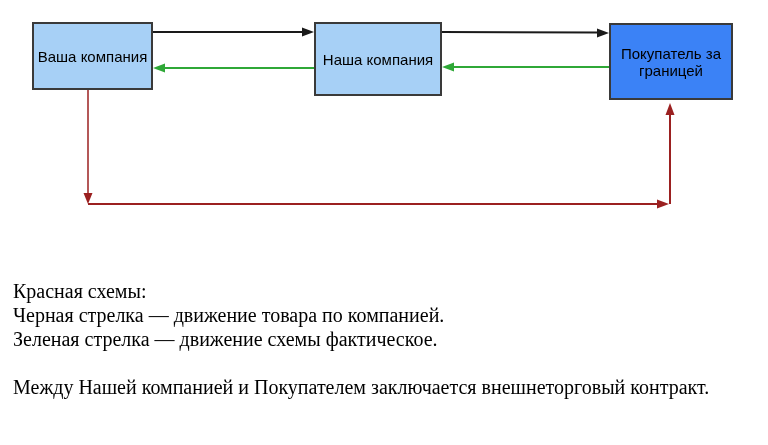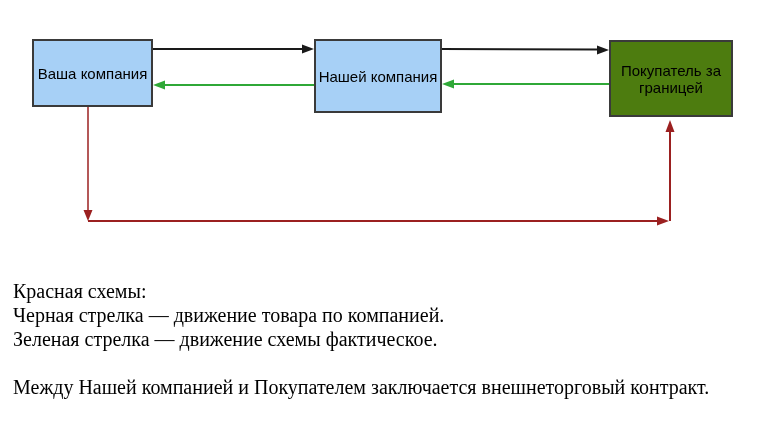--- a/index.html
+++ b/index.html
@@ -1,18 +1,18 @@
 <!DOCTYPE html>
 <html><head>
 <meta charset="utf-8">
 <style>
   html,body{margin:0;padding:0;background:#fff;}
   .screen{position:relative;width:768px;height:445px;background:#ffffff;overflow:hidden;
           font-family:"Liberation Sans",sans-serif;}
-  .diagram{position:absolute;left:0;top:17px;width:768px;height:230px;}
+  .diagram{position:absolute;left:0;top:0;width:768px;height:230px;}
   .arrow-layer{position:absolute;left:0;top:0;}
   .node{position:absolute;box-sizing:border-box;border:2px solid #3a3a3a;
         display:flex;align-items:center;justify-content:center;text-align:center;
         font-size:15px;color:#000;line-height:17px;padding:2px;}
   .node-your{left:32px;top:22px;width:121px;height:68px;}
   .node-our{left:314px;top:22px;width:128px;height:74px;}
   .node-buyer{left:609px;top:23px;width:124px;height:77px;}
   .desc{position:absolute;left:13px;top:279px;width:750px;
         font-family:"Liberation Serif",serif;font-size:20px;line-height:24px;color:#000;}
   .desc div{white-space:nowrap;}
@@ -43,24 +43,24 @@
       <polygon points="669,204 657,199.5 657,208.5" fill="#9B2020"></polygon>
       <line x1="670" y1="204" x2="670" y2="114" stroke-width="2" stroke="#9B2020"></line>
       <polygon points="670,103 665.5,115 674.5,115" fill="#9B2020"></polygon>
     </svg>
 
     <div class="node node-your" style="background-color: rgb(167, 208, 246); border-color: rgb(58, 58, 58);">
       <span>Ваша компания</span>
     </div>
 
     <div class="node node-our" style="background-color: rgb(167, 208, 246); border-color: rgb(58, 58, 58);">
-      <span>Нашей компания</span>
+      <span>Наша компания</span>
     </div>
 
-    <div class="node node-buyer" style="background-color: #4d7c0f; border-color: rgb(58, 58, 58);">
+    <div class="node node-buyer" style="background-color: #3b82f6; border-color: rgb(58, 58, 58);">
       <span>Покупатель за границей</span>
     </div>
 
   </div>
 
   <div class="desc">
     <div>Красная схемы:</div>
     <div>Черная стрелка — движение товара по компанией.</div>
     <div>Зеленая стрелка — движение схемы фактическое.</div>
     <div class="spacer"></div>

